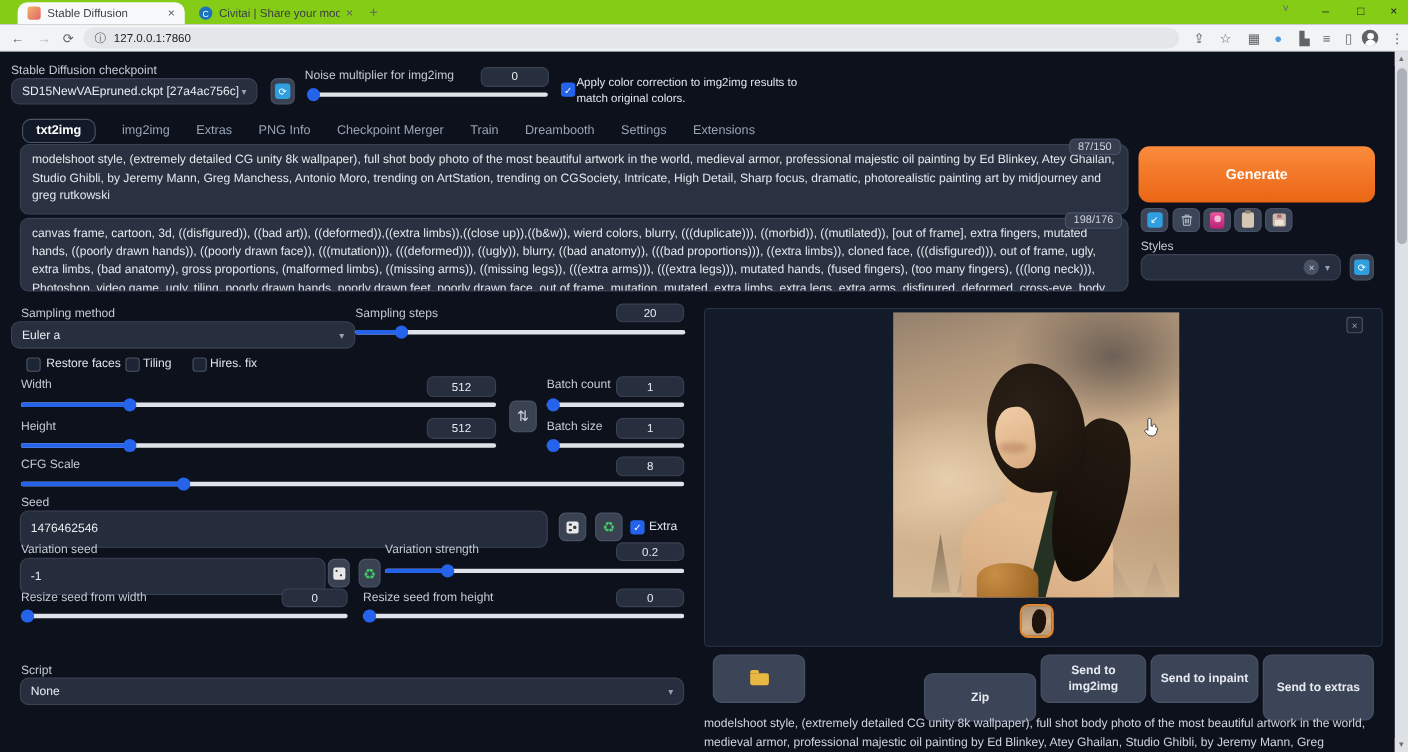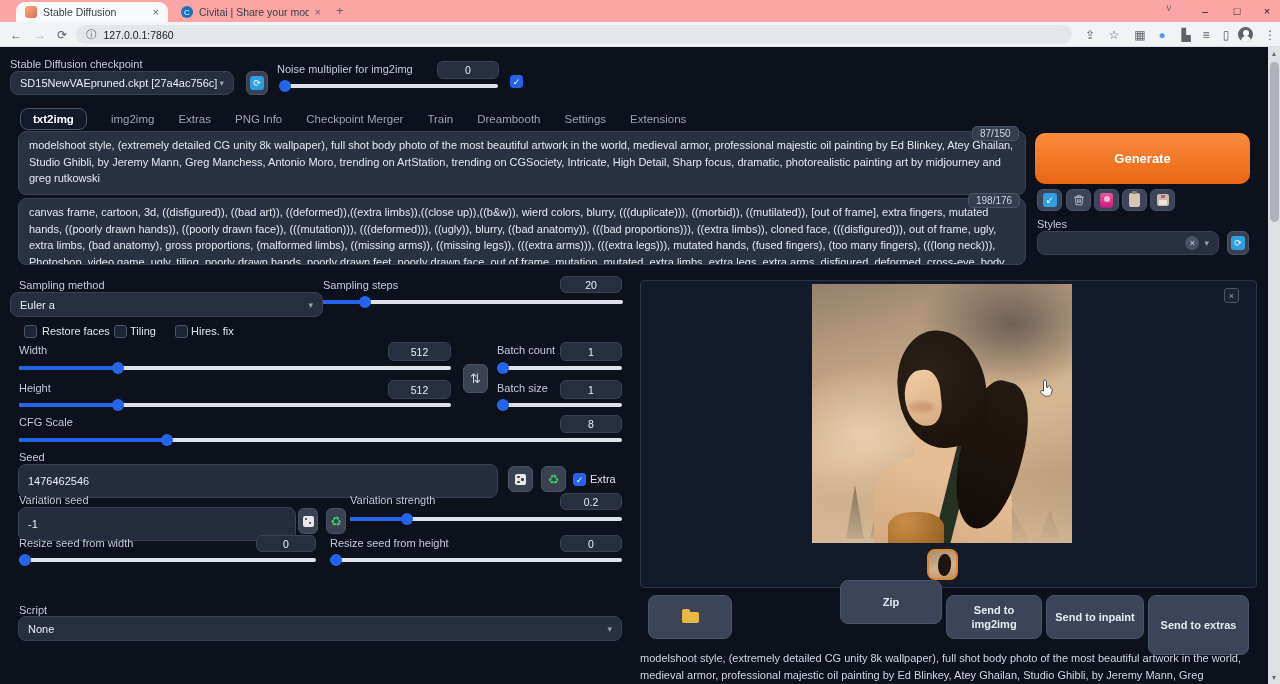--- a/index.html
+++ b/index.html
@@ -1,21 +1,21 @@
 <!DOCTYPE html>
 <html><head>
 <meta charset="utf-8">
 <style>
 *{margin:0;padding:0;box-sizing:border-box}
 html,body{width:1280px;height:684px;overflow:hidden}
 body{font-family:"Liberation Sans",sans-serif;background:#0c111c;position:relative}
 #app{position:absolute;inset:0;width:1280px;height:684px}
 .abs{position:absolute}
 
-.tabstrip{position:absolute;left:0;top:0;width:1280px;height:22px;background:#fca5a5}
+.tabstrip{position:absolute;left:0;top:0;width:1280px;height:22px;background:#84cc16}
 .btab{position:absolute;top:2px;height:20px;border-radius:9px 9px 0 0;display:flex;align-items:center;gap:6px;padding:0 9px;font-size:10.5px;color:#3c4043}
 .btab.active{background:#f8f9fa}
 .btab .fav-sd{width:12px;height:12px;border-radius:3px;background:linear-gradient(135deg,#f6b26b,#e06666);flex:0 0 auto}
 .btab .fav-cv{width:12px;height:12px;border-radius:50%;background:#1971c2;color:#fff;font-size:8px;display:flex;align-items:center;justify-content:center;flex:0 0 auto}
 .btab .tclose{margin-left:auto;color:#5f6368;font-size:11px}
 .ticon{position:absolute;color:#5f6368;font-size:13px;top:3px}
 .winctl{position:absolute;top:0;height:22px;width:30px;display:flex;align-items:center;justify-content:center;color:#202124;font-size:11px}
 .toolbar{position:absolute;left:0;top:22px;width:1280px;height:25px;background:#f1f3f4;border-bottom:1px solid #dadce0}
 .tbico{position:absolute;top:25px;height:19px;display:flex;align-items:center;justify-content:center;color:#5f6368;font-size:12px;width:20px}
 .urlpill{position:absolute;left:76px;top:25px;width:996px;height:19px;background:#e4e7ea;border-radius:10px;display:flex;align-items:center;gap:7px;padding:0 10px;font-size:10.5px;color:#202124}
@@ -139,20 +139,21 @@
   <div class="icon-btn" style="left:246px;top:71px;width:22px;height:24px">
     <span class="blue-ico">⟳</span>
   </div>
   <span class="lbl" style="left:277px;top:63px">Noise multiplier for img2img</span>
   <div class="num" style="left:437px;top:61px;width:62px;height:18px">0</div>
   <div class="slider" style="left:281px;top:84px;width:217px">
     <div class="fill" style="width:0%"></div>
       <div class="knob" style="left:2%"></div>
   </div>
   <div class="chk on" style="left:510px;top:75px">✓</div>
+  <div class="lbl" style="left:524px;top:68px;width:208px;white-space:normal;font-size:10.5px;line-height:1.45;color:#dfe4ec">Apply color correction to img2img results to match original colors.</div>
 
   <div class="tabrow">
     <span class="tb active">txt2img</span>
     <span class="tb">img2img</span>
     <span class="tb">Extras</span>
     <span class="tb">PNG Info</span>
     <span class="tb">Checkpoint Merger</span>
     <span class="tb">Train</span>
     <span class="tb">Dreambooth</span>
     <span class="tb">Settings</span>
@@ -329,21 +330,21 @@
   </div>
   <div class="thumb">
       <i></i>
     </div>
 
   <div class="obtn" style="left:648px;top:595px;width:84px;height:44px">
     <span class="folder">
         <i></i>
       </span>
   </div>
-  <div class="obtn" style="left:840px;top:580px;width:102px;height:44px">Zip</div>
+  <div class="obtn" style="left:840px;top:612px;width:102px;height:44px">Zip</div>
   <div class="obtn" style="left:946px;top:595px;width:96px;height:44px">Send to img2img</div>
   <div class="obtn" style="left:1046px;top:595px;width:98px;height:44px">Send to inpaint</div>
   <div class="obtn" style="left:1148px;top:595px;width:101px;height:60px">Send to extras</div>
 
   <div class="abs" style="left:640px;top:650px;width:612px;height:32px;font-size:11px;line-height:1.5;color:#cfd5df;overflow:hidden">modelshoot style, (extremely detailed CG unity 8k wallpaper), full shot body photo of the most beautiful artwork in the world, medieval armor, professional majestic oil painting by Ed Blinkey, Atey Ghailan, Studio Ghibli, by Jeremy Mann, Greg Manchess, Antonio Moro, trending on ArtStation, trending on</div>
 
   <div class="sb-track"></div>
   <div class="sb-btn" style="top:47px">▲</div>
   <div class="sb-thumb"></div>
   <div class="sb-btn" style="top:671px">▼</div>

